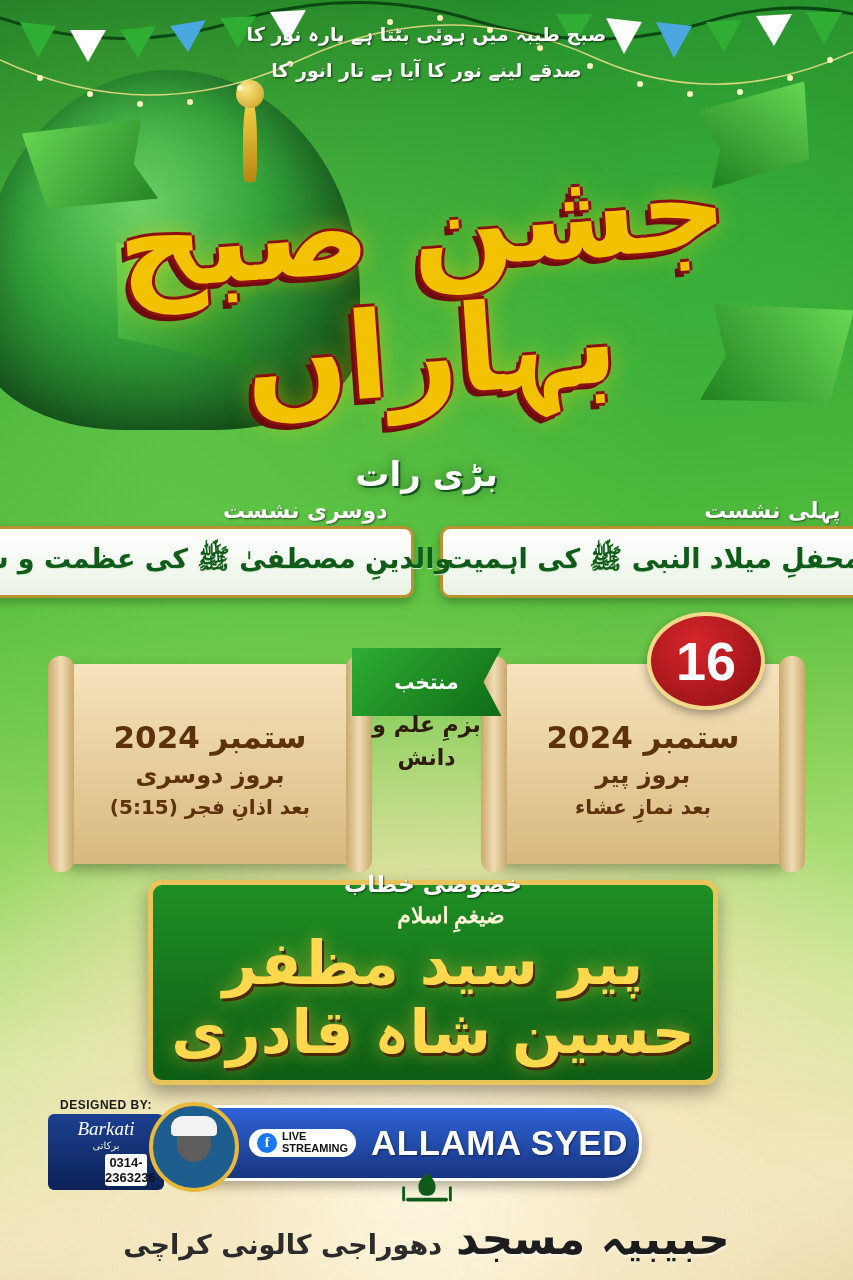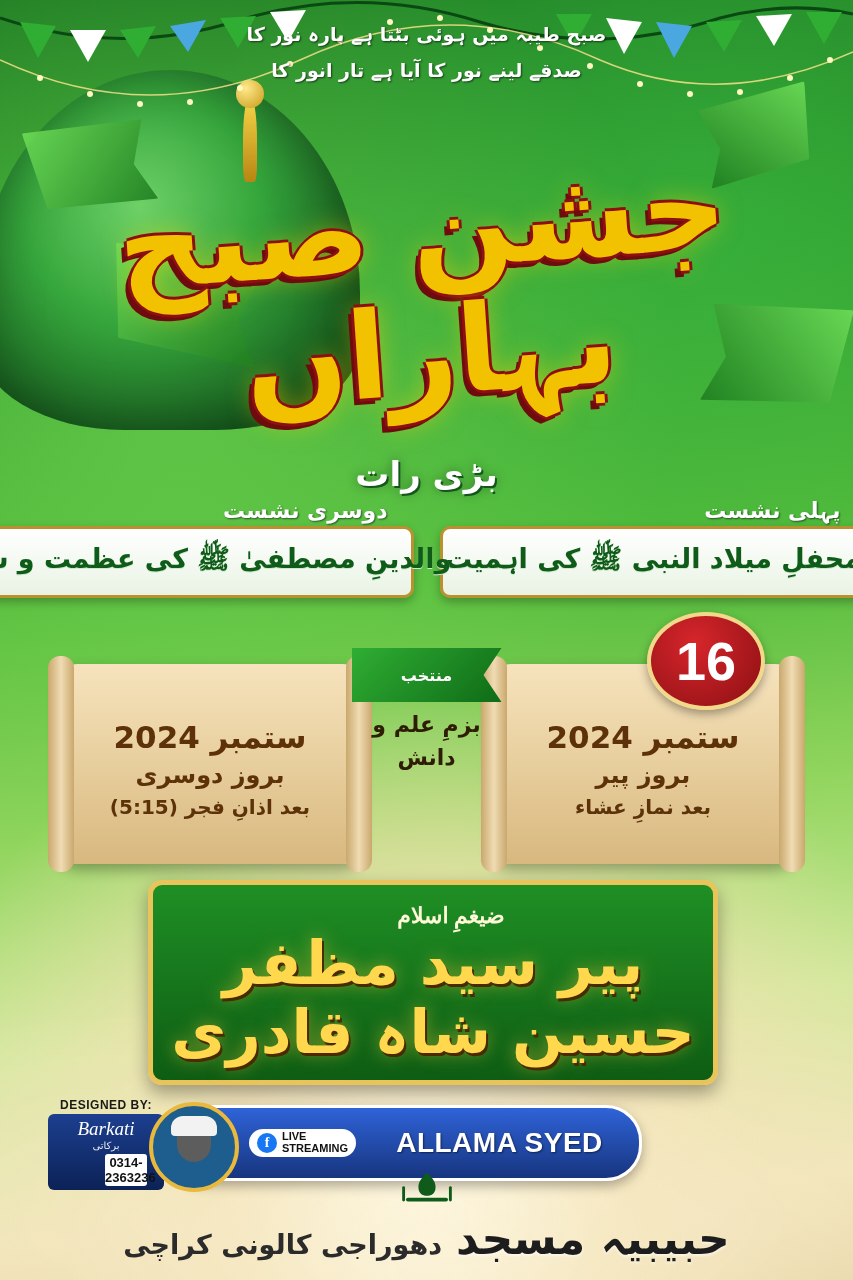--- a/index.html
+++ b/index.html
@@ -151,23 +151,23 @@
     position:absolute;inset:22px 14px 12px 14px;direction:rtl;text-align:center;
     color:#6b3b10;font-family:"DejaVu Sans","Liberation Sans",sans-serif;
     display:flex;flex-direction:column;align-items:center;justify-content:center;gap:6px;
   }
   .sc-month{font-size:31px;font-weight:bold;color:#5d3209;}
   .sc-day{font-size:24px;font-weight:bold;color:#5d3209;}
   .sc-time{font-size:20px;font-weight:bold;color:#5d3209;}
 
   .center-flag{
     position:absolute;left:50%;transform:translateX(-50%);top:18px;
-    width:150px;height:54px;background:linear-gradient(135deg,#2fae33,#0f6b17);
+    width:150px;height:68px;background:linear-gradient(135deg,#2fae33,#0f6b17);
     clip-path:polygon(0 0,100% 0,88% 50%,100% 100%,0 100%);
-    color:#fff;font-size:16px;font-weight:bold;direction:rtl;
+    color:#fff;font-size:20px;font-weight:bold;direction:rtl;
     display:flex;align-items:center;justify-content:center;
     font-family:"DejaVu Sans","Liberation Sans",sans-serif;
   }
   .center-text{
     position:absolute;left:50%;transform:translateX(-50%);top:78px;width:190px;
     direction:rtl;text-align:center;color:#2f1c05;font-weight:bold;
     font-family:"DejaVu Sans","Liberation Sans",sans-serif;
     font-size:22px;line-height:1.5;
   }
 
@@ -240,21 +240,21 @@
     margin-left:78px;display:flex;align-items:center;gap:5px;
     background:#ffffff;border-radius:14px;padding:2px 8px;
   }
   .fb-circle{
     width:20px;height:20px;border-radius:50%;background:#1877f2;color:#fff;
     font-size:14px;font-weight:bold;display:flex;align-items:center;justify-content:center;
     font-family:"Liberation Serif",serif;
   }
   .fb-text{font-size:11px;font-weight:bold;color:#111;line-height:1.05;}
   .live-name{
-    flex:1;text-align:center;color:#ffffff;font-weight:bold;font-size:28px;line-height:1.12;
+    flex:1;text-align:center;color:#ffffff;font-weight:bold;font-size:35px;line-height:1.12;
     letter-spacing:.5px;margin-left:4px;text-shadow:1px 1px 2px rgba(0,0,0,.5);
   }
 
   
   .footer{
     position:absolute;left:0;right:0;bottom:14px;text-align:center;direction:rtl;
   }
   .footer-logo{
     display:block;margin:0 auto 2px auto;width:58px;height:42px;color:#0f5c1a;
   }
@@ -368,20 +368,21 @@
     </div>
 
     <div class="center-flag">منتخب</div>
     <div class="center-text">
       <div>بزمِ علم و</div>
       <div>دانش</div>
     </div>
   </div>
 
   <div class="speaker-panel">
+    <div class="khitab">خصوصی خطاب</div>
     <div class="speaker-sub">ضیغمِ اسلام</div>
     <div class="speaker-name">پیر سید مظفر حسین شاہ قادری</div>
   </div>
 
   <div class="designed">
     <div class="designed-label">DESIGNED BY:</div>
     <div class="designed-box">
       <div class="designed-brand">Barkati</div>
       <div class="designed-sub">برکاتی</div>
       <div class="designed-phone">0314-2363236</div>

